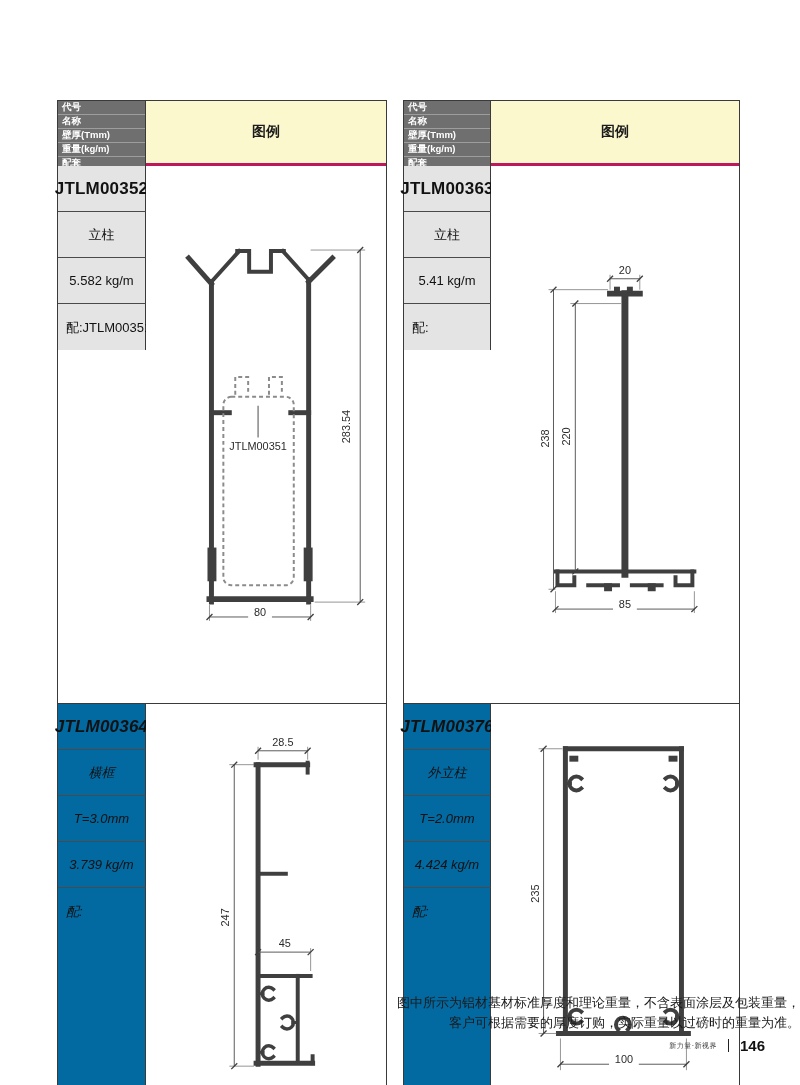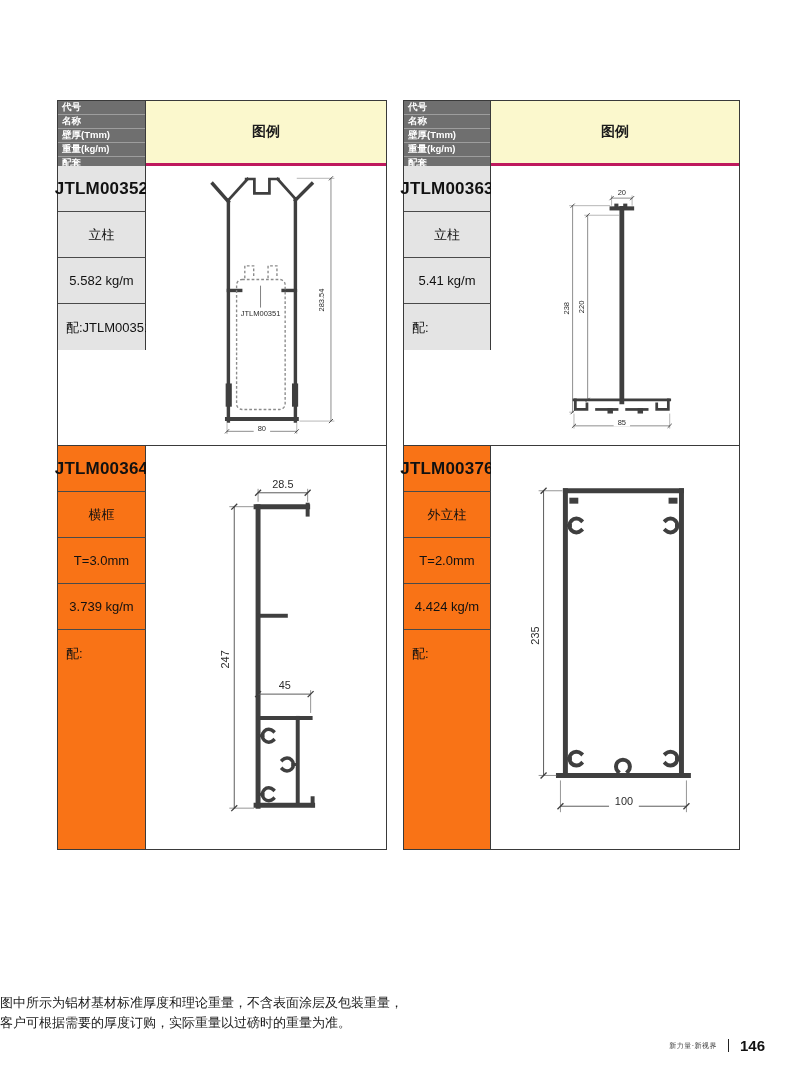--- a/index.html
+++ b/index.html
@@ -5,58 +5,58 @@
   * { margin:0; padding:0; box-sizing:border-box; }
   html,body { background:#ffffff; }
   body { font-family:"Liberation Sans","DejaVu Sans",sans-serif; }
   .sheet { position:relative; width:800px; height:1085px; background:#ffffff; overflow:hidden; }
 
   .col { position:absolute; top:100px; }
   .col-left  { left:57px;  width:330px; }
   .col-right { left:403px; width:337px; }
 
   .quad { border:1.5px solid #3a3a3a; background:#fff; display:grid; }
-  .quad-top    { height:346px; grid-template-rows:65px 46px 46px 46px 46px 1fr; }
+  .quad-top    { height:604px; grid-template-rows:65px 46px 46px 46px 46px 1fr; }
   .quad-bottom { height:404px; border-top:none; grid-template-rows:46px 46px 46px 46px 1fr; }
   .col-left  .quad { grid-template-columns:88px 1fr; }
   .col-right .quad { grid-template-columns:87px 1fr; }
 
   .hdr-labels { grid-column:1; grid-row:1; display:flex; flex-direction:column; border-right:1.5px solid #3a3a3a; }
   .hdr-row { flex:1; background:#6f6f6f; color:#fff; font-size:9.5px; font-weight:bold;
              display:flex; align-items:center; padding-left:4px; border-bottom:1px solid #9d9d9d; }
   .hdr-row:last-child { border-bottom:5px solid #eab308; }
 
   .legend-cell { grid-column:2; grid-row:1; background:#fbf8cd; display:flex; align-items:center;
                  justify-content:center; font-size:14px; font-weight:bold; color:#1c1c1c;
                  border-bottom:3px solid #be185d; }
 
   .lbl-cell { grid-column:1; border-right:1.5px solid #3a3a3a; border-bottom:1px solid #4a4a4a;
               display:flex; align-items:center; justify-content:center; font-size:13px; color:#111;
               text-align:center; padding:2px; }
   .lbl-cell.code { font-weight:bold; font-size:17px; letter-spacing:0.2px; }
   .lbl-cell.last { border-bottom:none; align-items:flex-start; justify-content:flex-start;
                    padding:15px 4px 0 8px; text-align:left; }
   .bg-gray   .lbl-cell { background:#e4e4e4; }
-  .bg-yellow .lbl-cell { background:#f97316; }
+  .bg-yellow .lbl-cell { background:#0369a1;font-style:italic; }
 
   .diagram-cell { grid-column:2; background:#fff; position:relative; }
   .quad-top    .diagram-cell { grid-row:2 / 7; }
   .quad-bottom .diagram-cell { grid-row:1 / 6; }
   .diagram-cell svg { position:absolute; inset:0; width:100%; height:100%; }
 
   .dline   { stroke:#5a5a5a; stroke-width:1; }
   .ext     { stroke:#7a7a7a; stroke-width:0.8; }
   .tick    { stroke:#3d3d3d; stroke-width:1.3; }
   .prof    { stroke:#3f3f3f; fill:none; stroke-linecap:square; }
   .profF   { fill:#3f3f3f; stroke:none; }
   .dash    { stroke:#8b8b8b; fill:none; stroke-width:2; stroke-dasharray:4 3; }
   .dimtxt  { font-family:"Liberation Sans","DejaVu Sans",sans-serif; font-size:11px; fill:#2b2b2b; }
   .leader  { stroke:#4a4a4a; stroke-width:1; }
 
-  .footnote { position:absolute; left:0; top:993px; width:800px; text-align:left;
+  .footnote { position:absolute; left:0; top:993px; width:800px; text-align:right;
               font-size:13px; color:#1a1a1a; line-height:1.55; }
   .page-footer { position:absolute; top:1037px; right:35px; display:flex; align-items:center; gap:11px; }
   .tagline { font-size:7px; color:#3a3a3a; letter-spacing:0.5px; }
   .footer-divider { width:1px; height:13px; background:#222; }
   .page-num { font-size:15px; font-weight:bold; color:#111; }
 </style>
 </head>
 <body>
 
 <div class="sheet">

